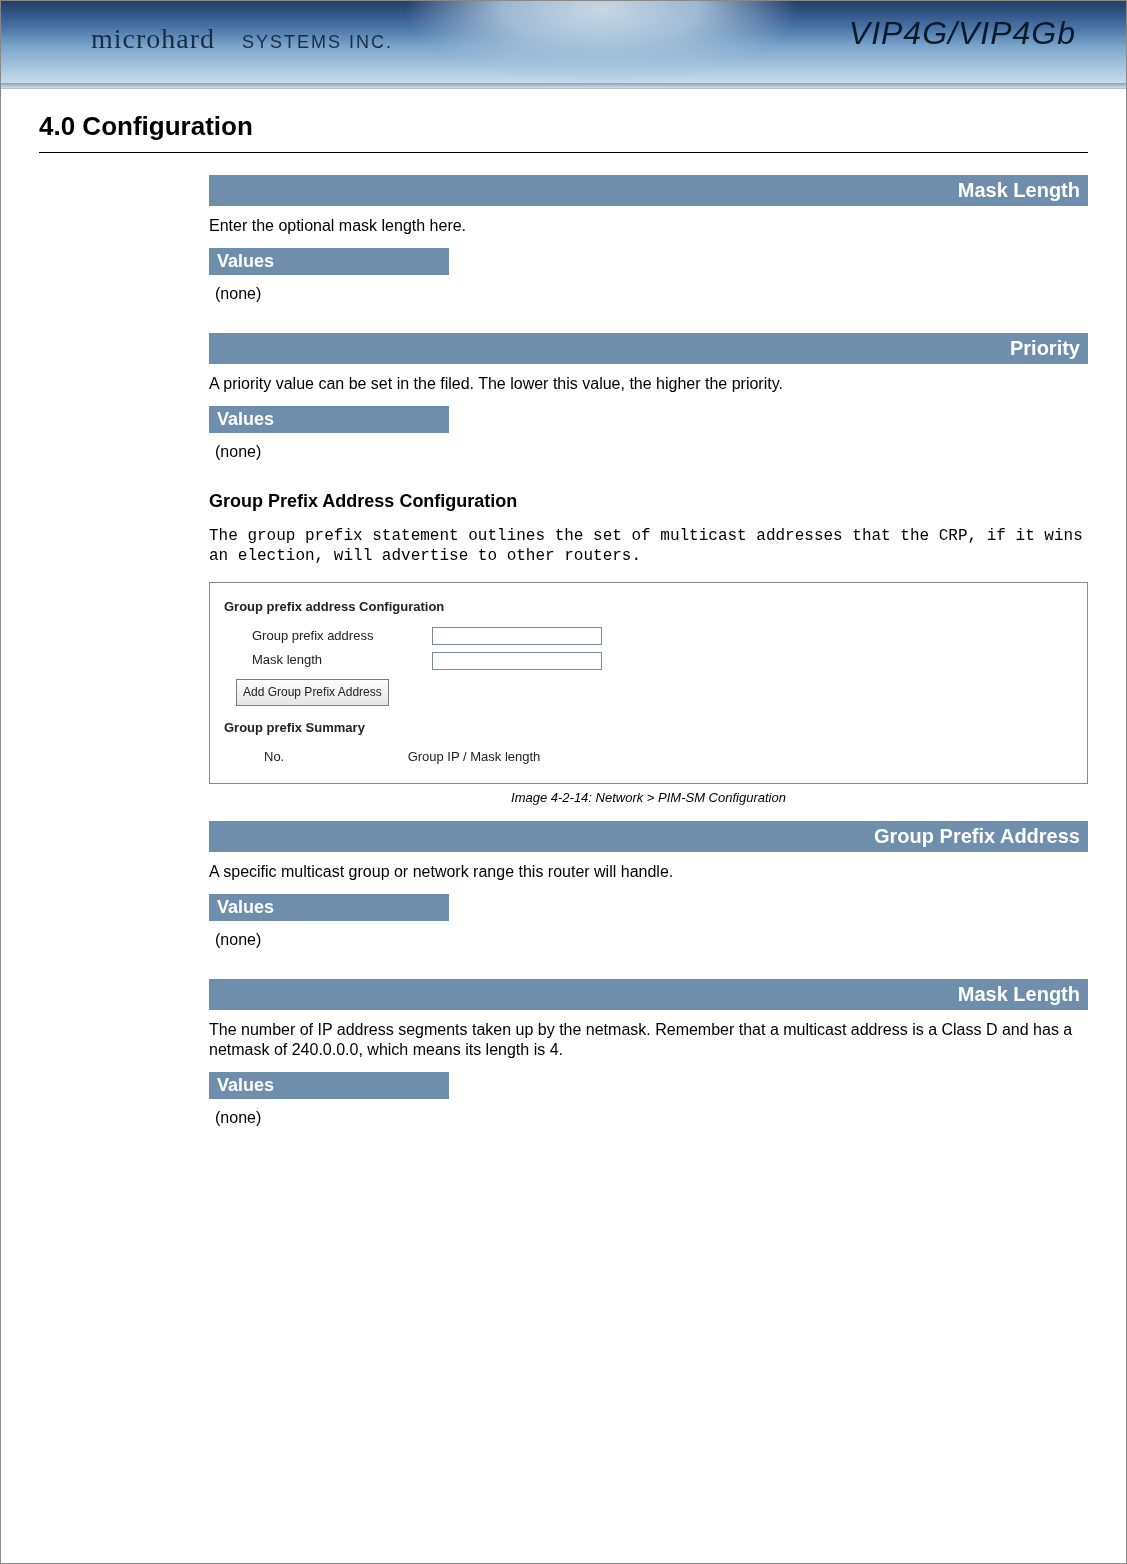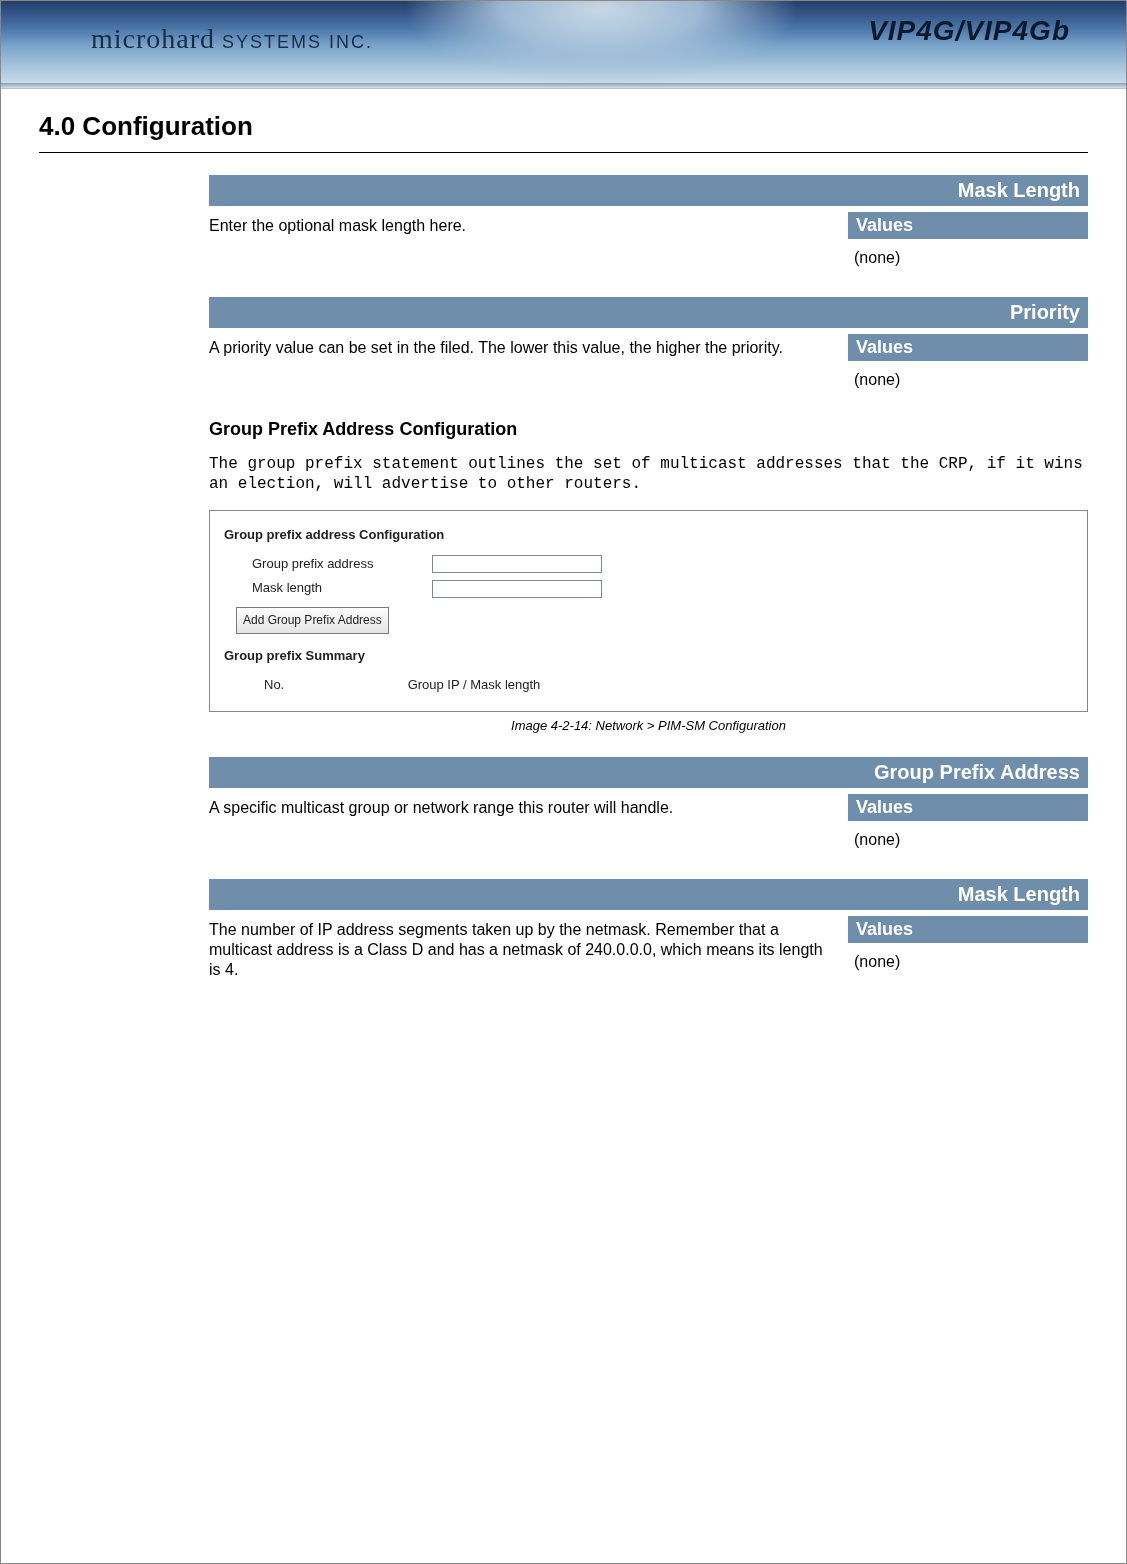--- a/index.html
+++ b/index.html
@@ -35,27 +35,27 @@
     }
     .banner .logo {
       position: absolute;
       left: 90px;
       top: 22px;
       font-size: 28px;
       letter-spacing: 1px;
       color: #182d44;
     }
     .banner .logo .mh { font-weight: 400; font-family: Georgia, 'Times New Roman', serif; margin-top: 32px; }
-    .banner .logo .sys { font-size: 18px; letter-spacing: 2px; margin-left: 0; text-align: center; }
+    .banner .logo .sys { font-size: 18px; letter-spacing: 2px; margin-left: 20px; text-align: center; }
     .banner .product {
       position: absolute;
-      right: 56px;
+      right: 50px;
       top: 14px;
-      font-size: 28px;
-      font-weight: 700;
+      font-size: 32px;
+      font-weight: 400;
       font-style: italic;
       color: #0b1a2b;
       letter-spacing: 1px;
     }
     .banner-rule {
       height: 6px;
       background: linear-gradient(to bottom, #8aa0b6 0%, #d6dee6 100%);
       border-bottom: 1px solid #b8c2cc;
     }
 
@@ -72,23 +72,24 @@
     .param-head {
       background: #6e8eab;
       color: #fff;
       font-size: 20px;
       font-weight: 700;
       text-align: right;
       padding: 4px 8px;
     }
     .param-body {
       display: flex;
-      gap: 0;
+      gap: 12px;
       margin-top: 6px;
       align-items: flex-start;
+      flex-direction: column;
     }
     .param-desc {
       flex: 1;
       font-size: 16px;
       line-height: 1.25;
       padding-top: 4px;
       padding-right: 12px;
     }
     .param-values { width: 240px; }
     .values-head {
@@ -140,21 +141,21 @@
       background: linear-gradient(#fdfdfd, #e5e5e5);
       padding: 1px 6px;
       font-size: 12px;
     }
     .shot .summary { padding-left: 40px; }
     .shot .summary span:first-child { display:inline-block; width: 140px; }
     .caption {
       text-align: center;
       font-style: italic;
       font-size: 13px;
-      margin: 6px 0 24px 0;
+      margin: 6px 0 16px 0;
     }
 
     
     .footer {
       position: absolute;
       bottom: 18px;
       left: 38px; right: 38px;
     }
     .footer-rule { border-top: 1px solid #000; margin-bottom: 8px; }
     .footer-row { display: flex; justify-content: space-between; font-size: 15px; }

